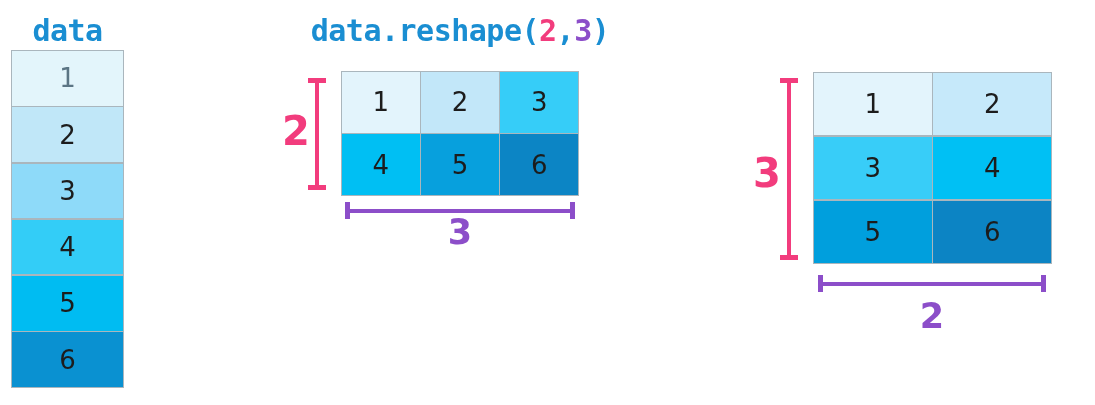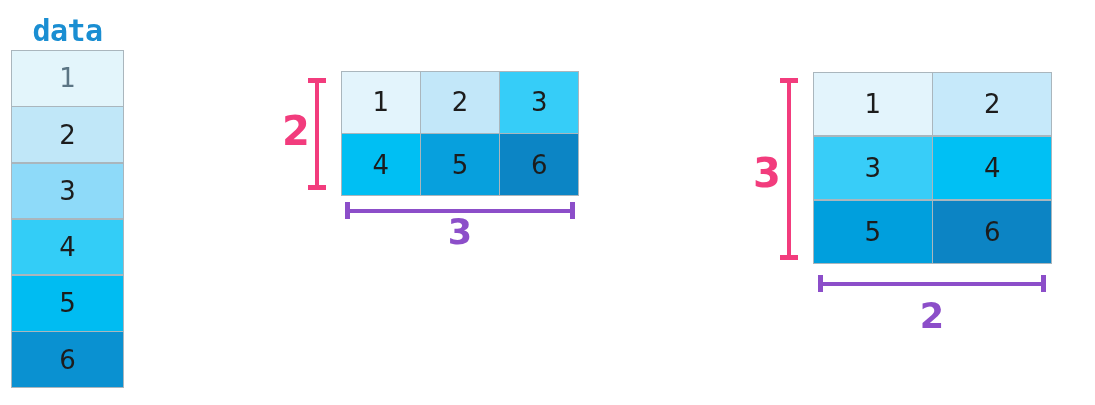--- a/index.html
+++ b/index.html
@@ -79,20 +79,23 @@
 
   <div class="grid" style="left:11px; top:50px; width:113px; height:338px; grid-template-rows:repeat(6,1fr);">
     <div class="cell" style="background: rgb(227, 245, 251); color: rgb(91, 117, 132);">1</div>
     <div class="cell" style="background: rgb(192, 231, 248); color: rgb(28, 28, 28);">2</div>
     <div class="cell" style="background: rgb(142, 218, 249); color: rgb(28, 28, 28);">3</div>
     <div class="cell" style="background: rgb(51, 205, 247); color: rgb(28, 28, 28);">4</div>
     <div class="cell" style="background: rgb(0, 188, 242); color: rgb(28, 28, 28);">5</div>
     <div class="cell" style="background: rgb(10, 145, 209); color: rgb(28, 28, 28);">6</div>
   </div>
 
+  <div class="fig-title" style="left:310px; width:300px;">
+    <span style="color: rgb(26, 142, 210);">data.reshape(</span><span style="color: rgb(242, 60, 125);">2</span><span style="color: rgb(26, 142, 210);">,</span><span style="color: rgb(140, 78, 201);">3</span><span style="color: rgb(26, 142, 210);">)</span>
+  </div>
 
   <div class="grid" style="left:341px; top:71px; width:238px; height:125px; grid-template-columns:repeat(3,1fr); grid-template-rows:repeat(2,1fr);">
     <div class="cell" style="background: rgb(227, 244, 252); color: rgb(28, 28, 28);">1</div>
     <div class="cell" style="background: rgb(194, 231, 249); color: rgb(28, 28, 28);">2</div>
     <div class="cell" style="background: rgb(54, 205, 248); color: rgb(28, 28, 28);">3</div>
     <div class="cell" style="background: rgb(0, 191, 243); color: rgb(28, 28, 28);">4</div>
     <div class="cell" style="background: rgb(7, 160, 221); color: rgb(28, 28, 28);">5</div>
     <div class="cell" style="background: rgb(12, 133, 197); color: rgb(28, 28, 28);">6</div>
   </div>
 

